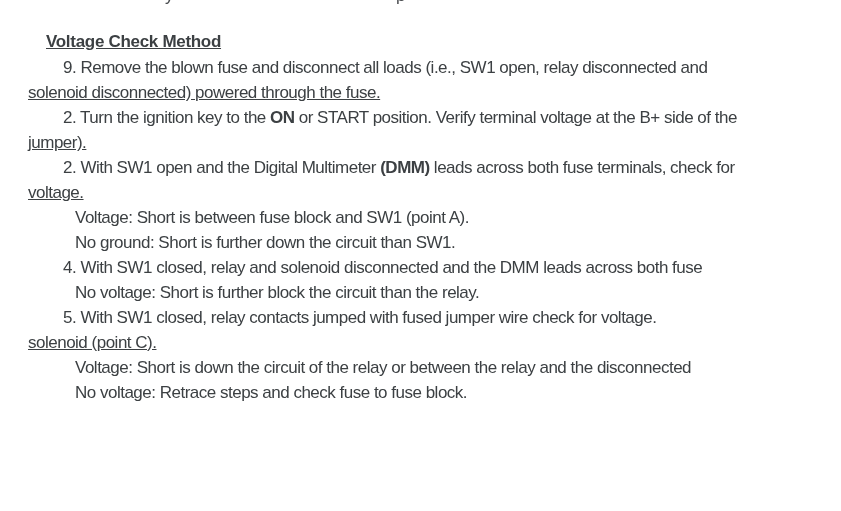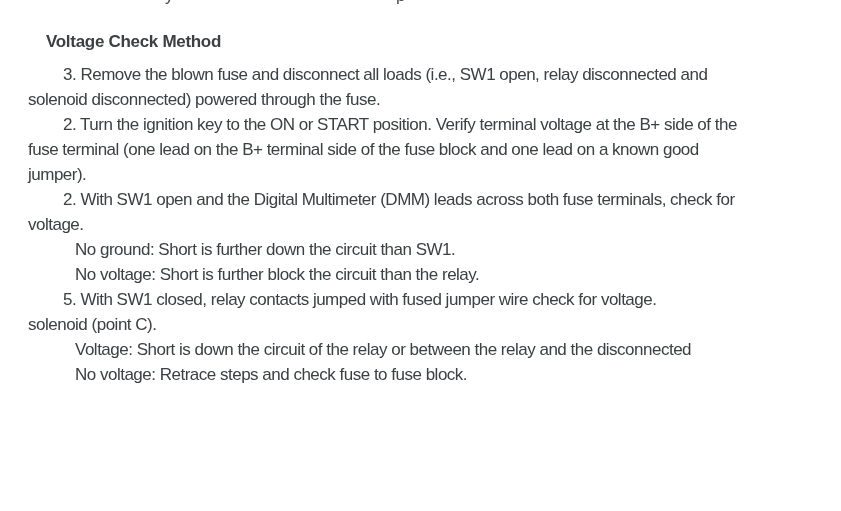--- a/index.html
+++ b/index.html
@@ -34,53 +34,55 @@
     top: 29px;
     left: 0;
     width: 841px;
     padding-left: 28px;
     box-sizing: border-box;
   }
   .doc-heading {
     font-size: 17px;
     font-weight: bold;
     line-height: 25px;
-    margin: 0 0 8px 18px;
+    margin: 0 0 1px 18px;
     letter-spacing: -0.3px;
     white-space: nowrap;
+    text-decoration: underline;
   }
   .text-line {
     font-size: 17px;
     line-height: 25px;
     letter-spacing: -0.5px;
     white-space: nowrap;
   }
   .text-line.indent-num  { padding-left: 35px; }
-  .text-line.indent-cont { padding-left: 0; }
+  .text-line.indent-cont { padding-left: 0; text-decoration: underline; }
   .text-line.indent-sub  { padding-left: 47px; }
-  .seg-bold { font-weight: normal; }
+  .seg-bold { font-weight: bold; }
 </style>
 </head>
 <body>
 
 <div id="clipped-top-line">
     <span style="left: 165px;">y</span>
     <span style="left: 396px;">p</span>
   </div>
 
 <div id="document-page">
   <h3 class="doc-heading">Voltage Check Method</h3>
   <div id="text-lines">
-      <div class="text-line indent-num"><span class="seg">3. Remove the blown fuse and disconnect all loads (i.e., SW1 open, relay disconnected and</span></div>
+      <div class="text-line indent-num"><span class="seg">9. Remove the blown fuse and disconnect all loads (i.e., SW1 open, relay disconnected and</span></div>
       <div class="text-line indent-cont"><span class="seg">solenoid disconnected) powered through the fuse.</span></div>
       <div class="text-line indent-num"><span class="seg">2. Turn the ignition key to the </span><span class="seg-bold">ON</span><span class="seg"> or START position. Verify terminal voltage at the B+ side of the</span></div>
-      <div class="text-line indent-cont"><span class="seg">fuse terminal (one lead on the B+ terminal side of the fuse block and one lead on a known good</span></div>
       <div class="text-line indent-cont"><span class="seg">jumper).</span></div>
       <div class="text-line indent-num"><span class="seg">2. With SW1 open and the Digital Multimeter </span><span class="seg-bold">(DMM)</span><span class="seg"> leads across both fuse terminals, check for</span></div>
       <div class="text-line indent-cont"><span class="seg">voltage.</span></div>
+      <div class="text-line indent-sub"><span class="seg">Voltage: Short is between fuse block and SW1 (point A).</span></div>
       <div class="text-line indent-sub"><span class="seg">No ground: Short is further down the circuit than SW1.</span></div>
+      <div class="text-line indent-num"><span class="seg">4. With SW1 closed, relay and solenoid disconnected and the DMM leads across both fuse</span></div>
       <div class="text-line indent-sub"><span class="seg">No voltage: Short is further block the circuit than the relay.</span></div>
       <div class="text-line indent-num"><span class="seg">5. With SW1 closed, relay contacts jumped with fused jumper wire check for voltage.</span></div>
       <div class="text-line indent-cont"><span class="seg">solenoid (point C).</span></div>
       <div class="text-line indent-sub"><span class="seg">Voltage: Short is down the circuit of the relay or between the relay and the disconnected</span></div>
       <div class="text-line indent-sub"><span class="seg">No voltage: Retrace steps and check fuse to fuse block.</span></div>
     </div>
 </div>
 
 </body></html>

